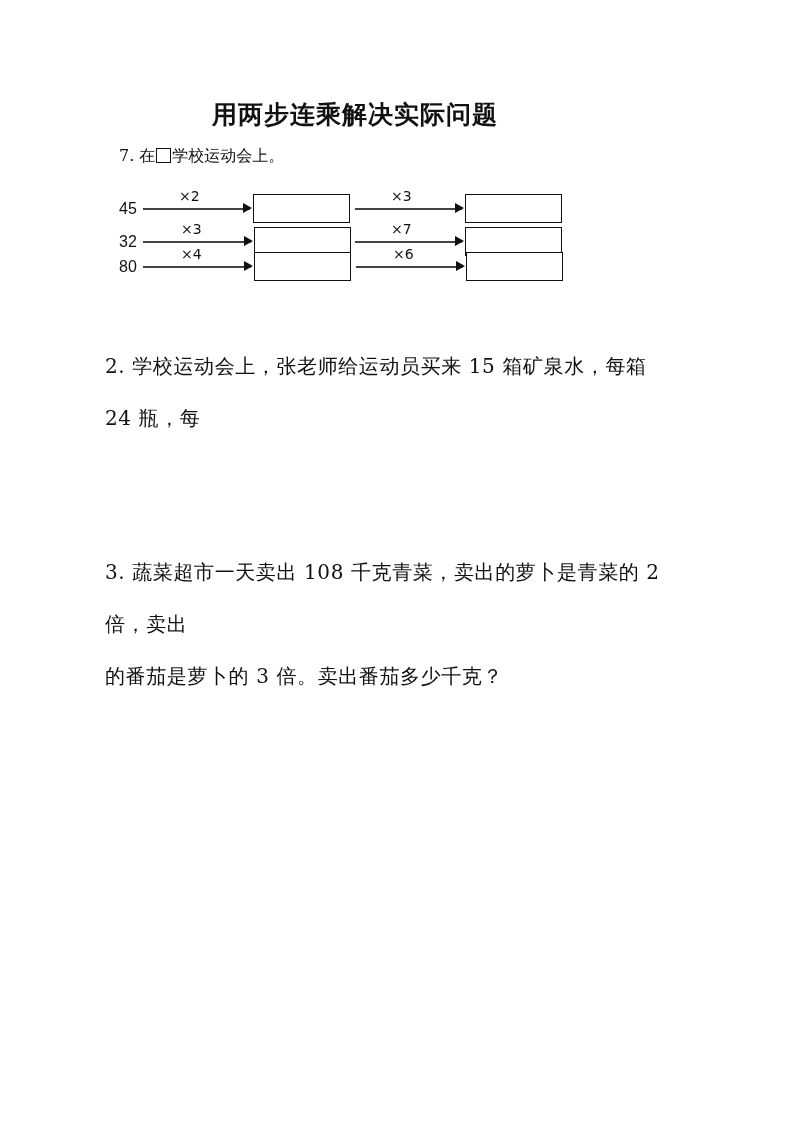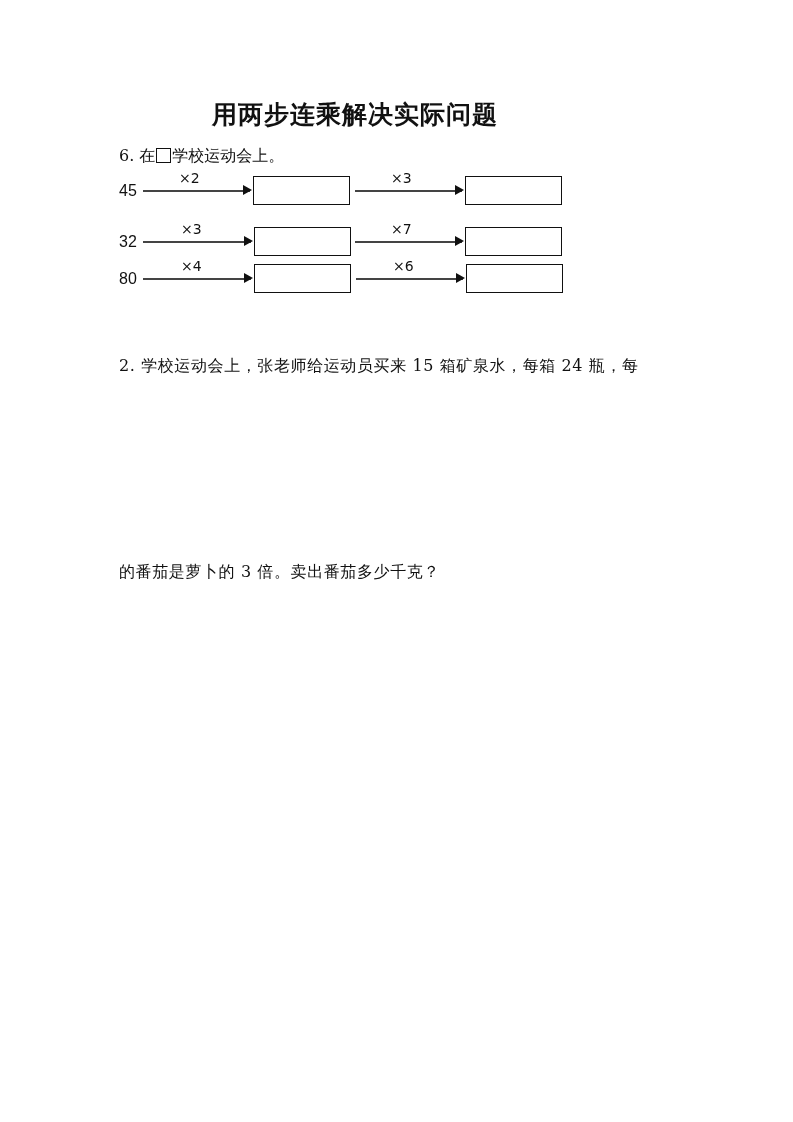--- a/index.html
+++ b/index.html
@@ -8,60 +8,61 @@
     .title { position: absolute; top: 98px; left: 0; width: 710px; text-align: center;
       font-family: "DejaVu Sans", sans-serif; font-weight: bold; font-size: 25px; letter-spacing: 1px; }
     .q1-head { position: absolute; top: 146px; left: 119px; font-size: 16px; }
     .q1-head .sq { display: inline-block; width: 15px; height: 15px; border: 1.5px solid #111; vertical-align: -2px; margin: 0 1px; box-sizing: border-box; }
     .row { position: absolute; left: 0; width: 793px; height: 30px; }
     .num { position: absolute; left: 119px; top: 6px; font-family: "Liberation Sans", sans-serif; font-size: 16px; }
     .arrow { position: absolute; height: 1.5px; background: #444; top: 14px; }
     .arrow::after { content: ""; position: absolute; right: -2px; top: -5px; border-left: 9px solid #111; border-top: 5.5px solid transparent; border-bottom: 5.5px solid transparent; }
     .op { position: absolute; top: -6px; font-family: "DejaVu Sans", sans-serif; font-size: 14px; }
     .box { position: absolute; top: 0; width: 97px; height: 29px; border: 1.5px solid #111; box-sizing: border-box; background: #fff; }
-    .para { position: absolute; left: 119px; width: 560px; font-size: 16px; line-height: 52px; letter-spacing: 0.6px; }
+    .para { position: absolute; left: 105px; width: 560px; font-size: 20px; line-height: 52px; letter-spacing: 0.6px; }
   </style>
 </head>
 <body>
 
 <div class="title">用两步连乘解决实际问题</div>
 
 <div class="q1-head">
-  <span>6. 在</span><span class="sq"></span><span>学校运动会上。</span>
+  <span>7. 在</span><span class="sq"></span><span>学校运动会上。</span>
 </div>
 
-<div class="row" style="top:176px">
+<div class="row" style="top:194px">
   <span class="num">45</span>
   <div class="arrow" style="left:143px;width:107px"></div>
   <span class="op" style="left:179px">×2</span>
   <div class="box" style="left:253px"></div>
   <div class="arrow" style="left:355px;width:107px"></div>
   <span class="op" style="left:391px">×3</span>
   <div class="box" style="left:465px"></div>
 </div>
 
 <div class="row" style="top:227px">
   <span class="num">32</span>
   <div class="arrow" style="left:143px;width:108px"></div>
   <span class="op" style="left:181px">×3</span>
   <div class="box" style="left:254px"></div>
   <div class="arrow" style="left:355px;width:107px"></div>
   <span class="op" style="left:391px">×7</span>
   <div class="box" style="left:465px"></div>
 </div>
 
-<div class="row" style="top:264px">
+<div class="row" style="top:252px">
   <span class="num">80</span>
   <div class="arrow" style="left:143px;width:108px"></div>
   <span class="op" style="left:181px">×4</span>
   <div class="box" style="left:254px"></div>
   <div class="arrow" style="left:356px;width:107px"></div>
   <span class="op" style="left:393px">×6</span>
   <div class="box" style="left:466px"></div>
 </div>
 
 <div class="para" style="top:340px">
   <div>2. 学校运动会上，张老师给运动员买来 15 箱矿泉水，每箱 24 瓶，每</div>
 </div>
 
 <div class="para" style="top:546px">
+  <div>3. 蔬菜超市一天卖出 108 千克青菜，卖出的萝卜是青菜的 2 倍，卖出</div>
   <div>的番茄是萝卜的 3 倍。卖出番茄多少千克？</div>
 </div>
 
 </body></html>

